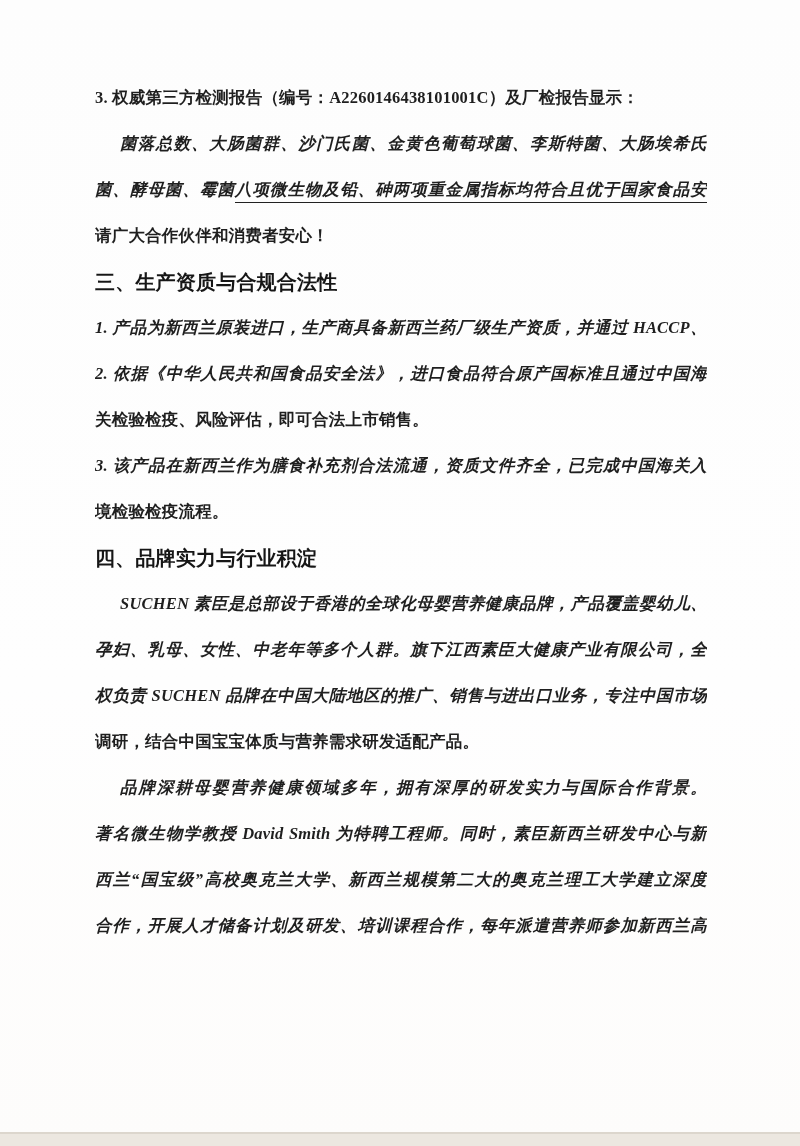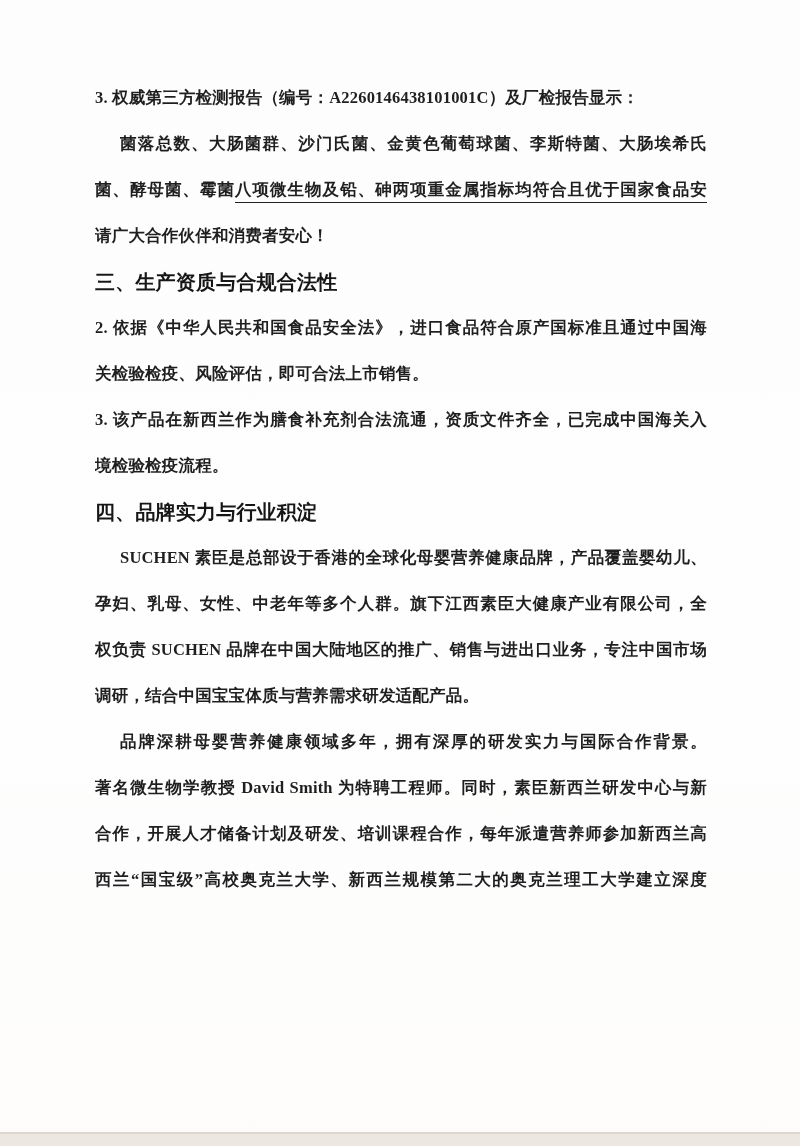--- a/index.html
+++ b/index.html
@@ -28,20 +28,21 @@
     line-height: 46px;
     font-size: 16.5px;
     font-weight: 600;
     color: #1f1f1f;
     letter-spacing: 0.2px;
     overflow: hidden;
   }
   .line.justify {
     text-align: justify;
     text-align-last: justify;
+    font-style: italic;
   }
   .line.para-end {
     text-align: left;
     white-space: nowrap;
   }
   .line.heading {
     font-weight: 800;
     font-size: 20px;
     text-align: left;
     white-space: nowrap;
@@ -67,28 +68,29 @@
 </head>
 <body>
 
 <div class="page">
   <div class="content">
       <div class="line para-end"><span>3. 权威第三方检测报告（编号：A2260146438101001C）及厂检报告显示：</span></div>
       <div class="line justify indent"><span>菌落总数、大肠菌群、沙门氏菌、金黄色葡萄球菌、李斯特菌、大肠埃希氏</span></div>
       <div class="line justify"><span>菌、酵母菌、霉菌</span><span class="underline">八项微生物及铅、砷两项重金属指标均符合且优于国家食品安</span></div>
       <div class="line para-end"><span>请广大合作伙伴和消费者安心！</span></div>
       <div class="line heading"><span>三、生产资质与合规合法性</span></div>
+      <div class="line justify"><span>1. 产品为新西兰原装进口，生产商具备新西兰药厂级生产资质，并通过 HACCP、</span></div>
       <div class="line justify"><span>2. 依据《中华人民共和国食品安全法》，进口食品符合原产国标准且通过中国海</span></div>
       <div class="line para-end"><span>关检验检疫、风险评估，即可合法上市销售。</span></div>
       <div class="line justify"><span>3. 该产品在新西兰作为膳食补充剂合法流通，资质文件齐全，已完成中国海关入</span></div>
       <div class="line para-end"><span>境检验检疫流程。</span></div>
       <div class="line heading"><span>四、品牌实力与行业积淀</span></div>
       <div class="line justify indent"><span>SUCHEN 素臣是总部设于香港的全球化母婴营养健康品牌，产品覆盖婴幼儿、</span></div>
       <div class="line justify"><span>孕妇、乳母、女性、中老年等多个人群。旗下江西素臣大健康产业有限公司，全</span></div>
       <div class="line justify"><span>权负责 SUCHEN 品牌在中国大陆地区的推广、销售与进出口业务，专注中国市场</span></div>
       <div class="line para-end"><span>调研，结合中国宝宝体质与营养需求研发适配产品。</span></div>
       <div class="line justify indent"><span>品牌深耕母婴营养健康领域多年，拥有深厚的研发实力与国际合作背景。</span></div>
       <div class="line justify"><span>著名微生物学教授 David Smith 为特聘工程师。同时，素臣新西兰研发中心与新</span></div>
+      <div class="line justify"><span>西兰“国宝级”高校奥克兰大学、新西兰规模第二大的奥克兰理工大学建立深度</span></div>
       <div class="line justify"><span>合作，开展人才储备计划及研发、培训课程合作，每年派遣营养师参加新西兰高</span></div>
-      <div class="line justify"><span>西兰“国宝级”高校奥克兰大学、新西兰规模第二大的奥克兰理工大学建立深度</span></div>
     </div>
   <div class="footer-strip"></div>
 </div>
 
 </body></html>

